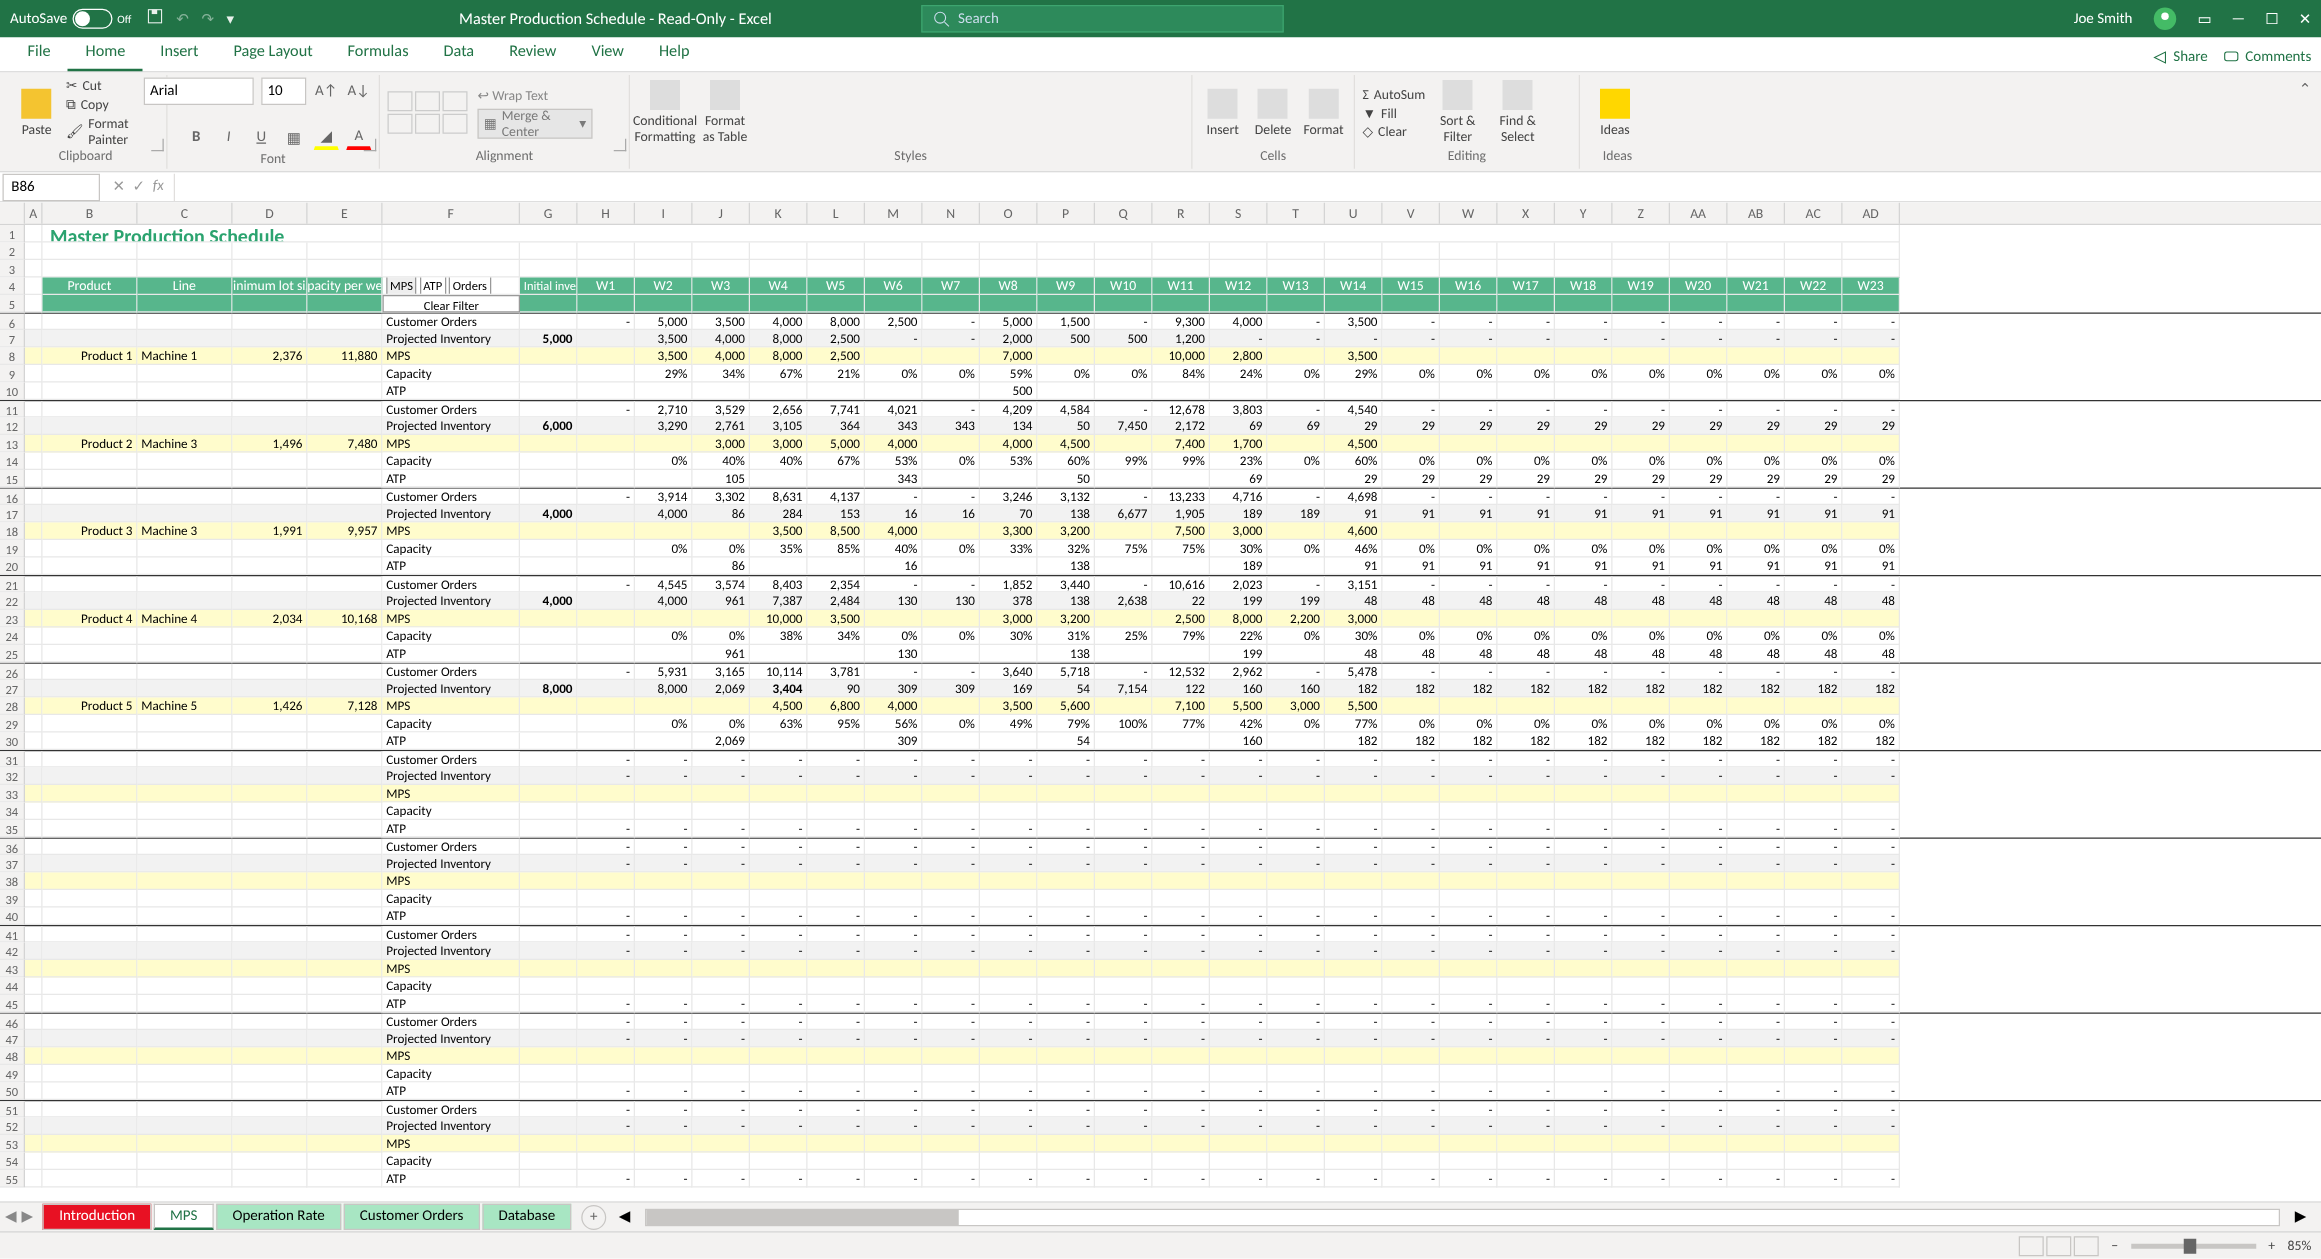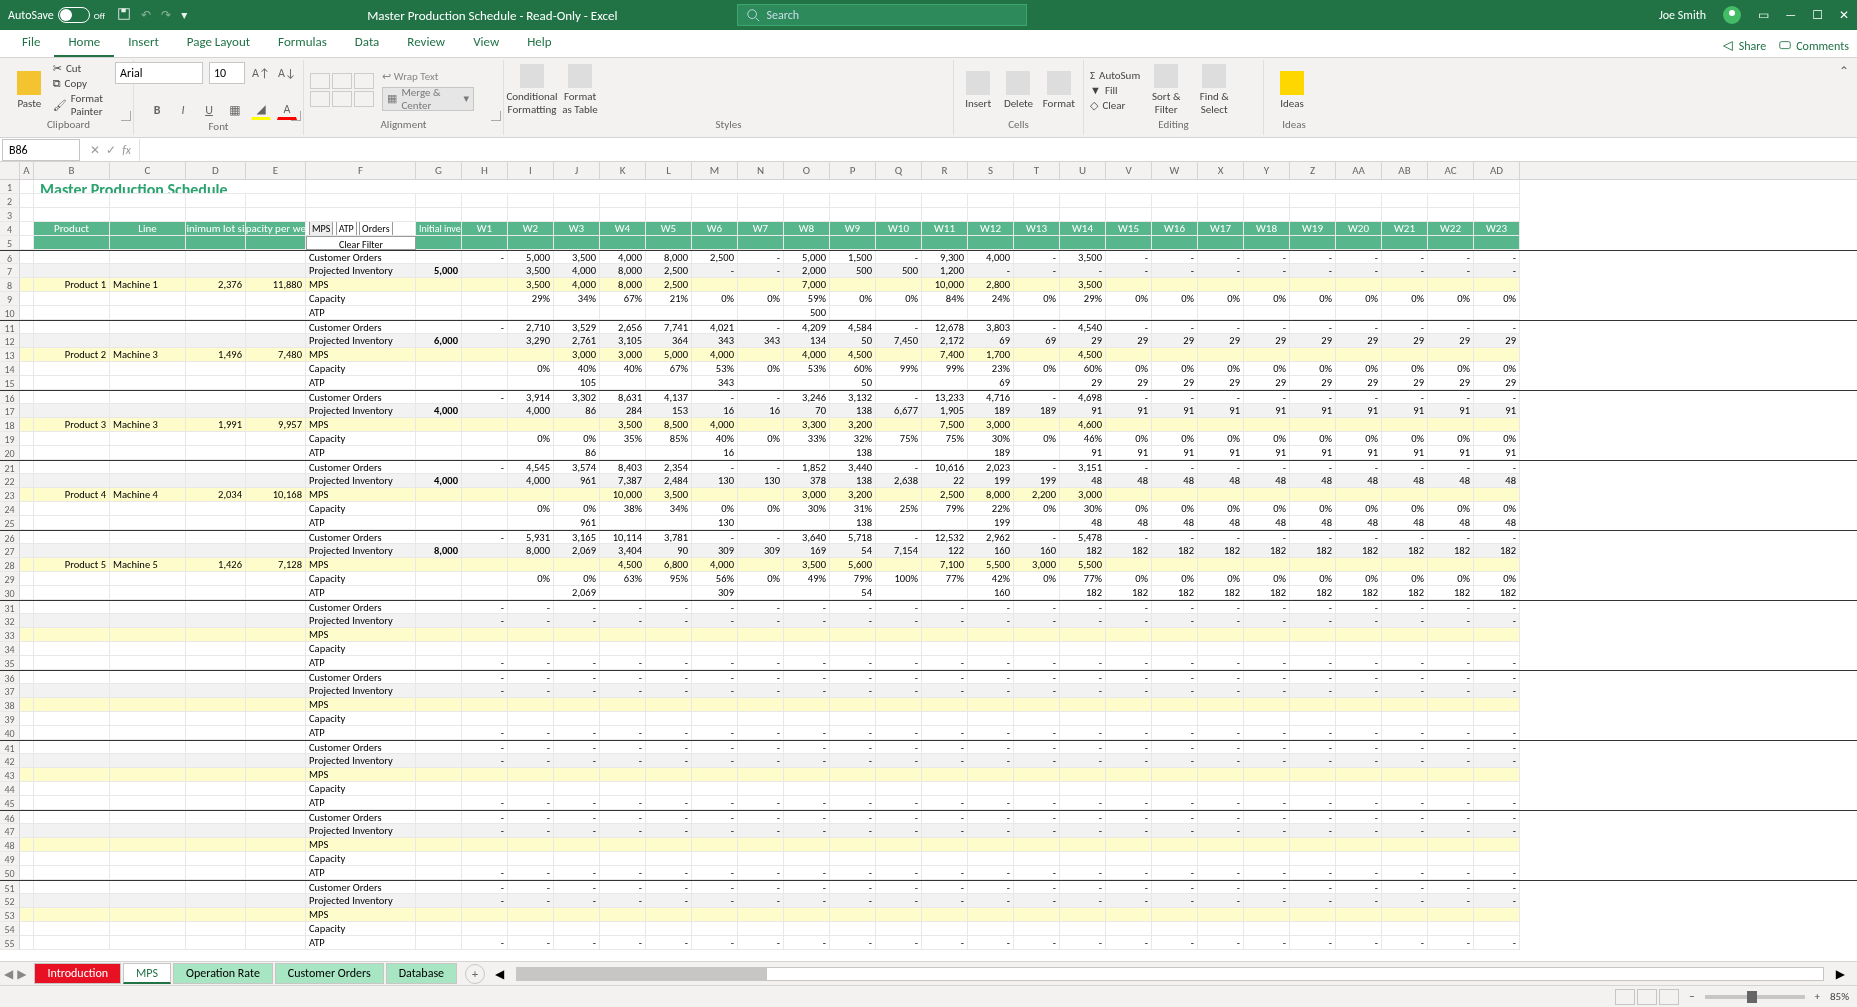--- a/index.html
+++ b/index.html
@@ -1151,21 +1151,21 @@
         <div class="cell " style="width: 14px;"></div>
         <div class="cell " style="width: 76px;"></div>
         <div class="cell " style="width: 76px;"></div>
         <div class="cell " style="width: 60px;"></div>
         <div class="cell " style="width: 60px;"></div>
         <div class="cell label-c" style="width: 110px;">Projected Inventory</div>
         <div class="cell num bold" style="width: 46px;">8,000</div>
         <div class="cell num" style="width: 46px;"></div>
         <div class="cell num" style="width: 46px;">8,000</div>
         <div class="cell num" style="width: 46px;">2,069</div>
-        <div class="cell num" style="width: 46px;">3,404</div>
+        <div class="cell num" style="width: 46px; font-weight: bold;">3,404</div>
         <div class="cell num" style="width: 46px;">90</div>
         <div class="cell num" style="width: 46px;">309</div>
         <div class="cell num" style="width: 46px;">309</div>
         <div class="cell num" style="width: 46px;">169</div>
         <div class="cell num" style="width: 46px;">54</div>
         <div class="cell num" style="width: 46px;">7,154</div>
         <div class="cell num" style="width: 46px;">122</div>
         <div class="cell num" style="width: 46px;">160</div>
         <div class="cell num" style="width: 46px;">160</div>
         <div class="cell num" style="width: 46px;">182</div>

